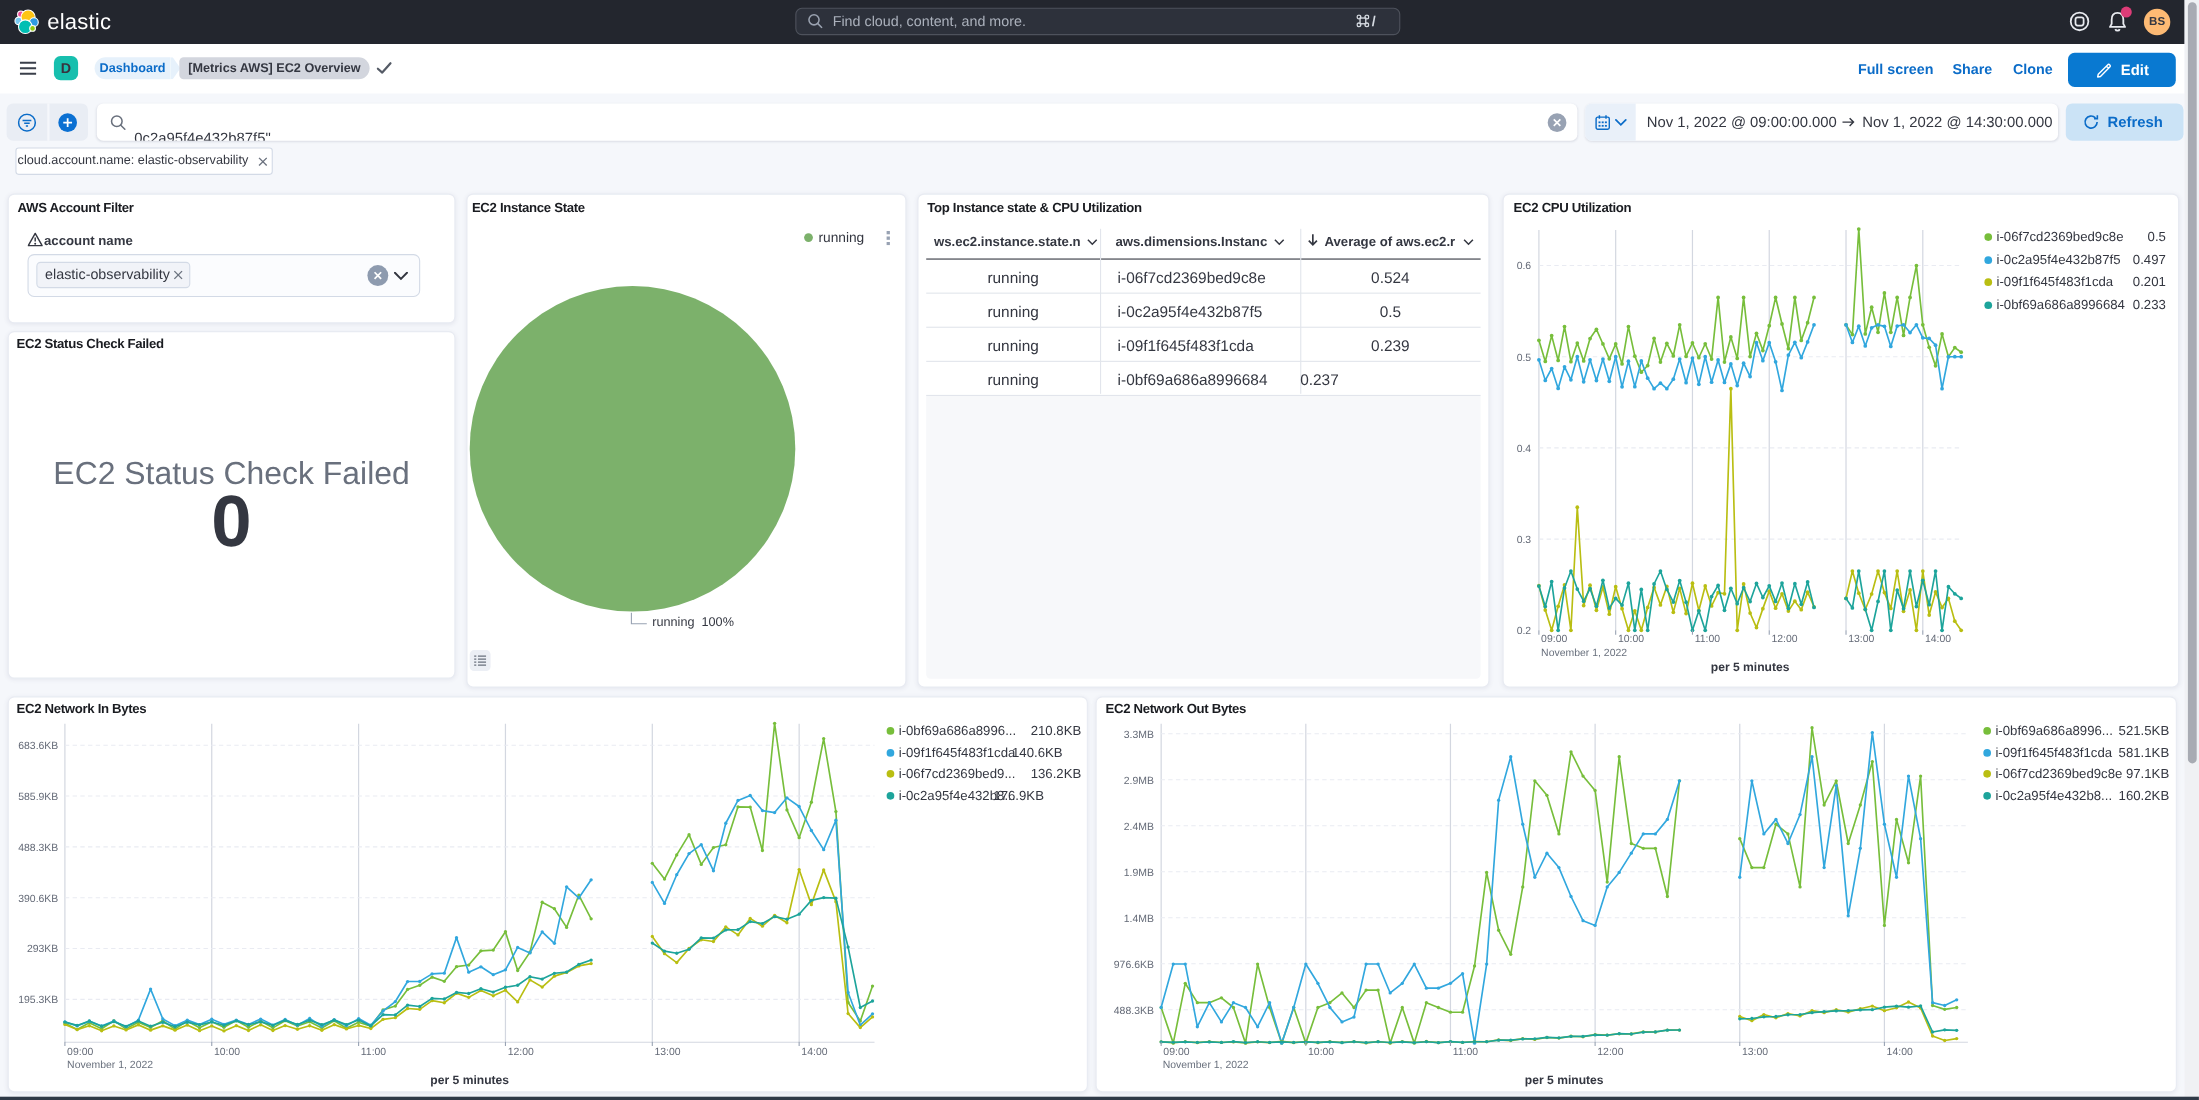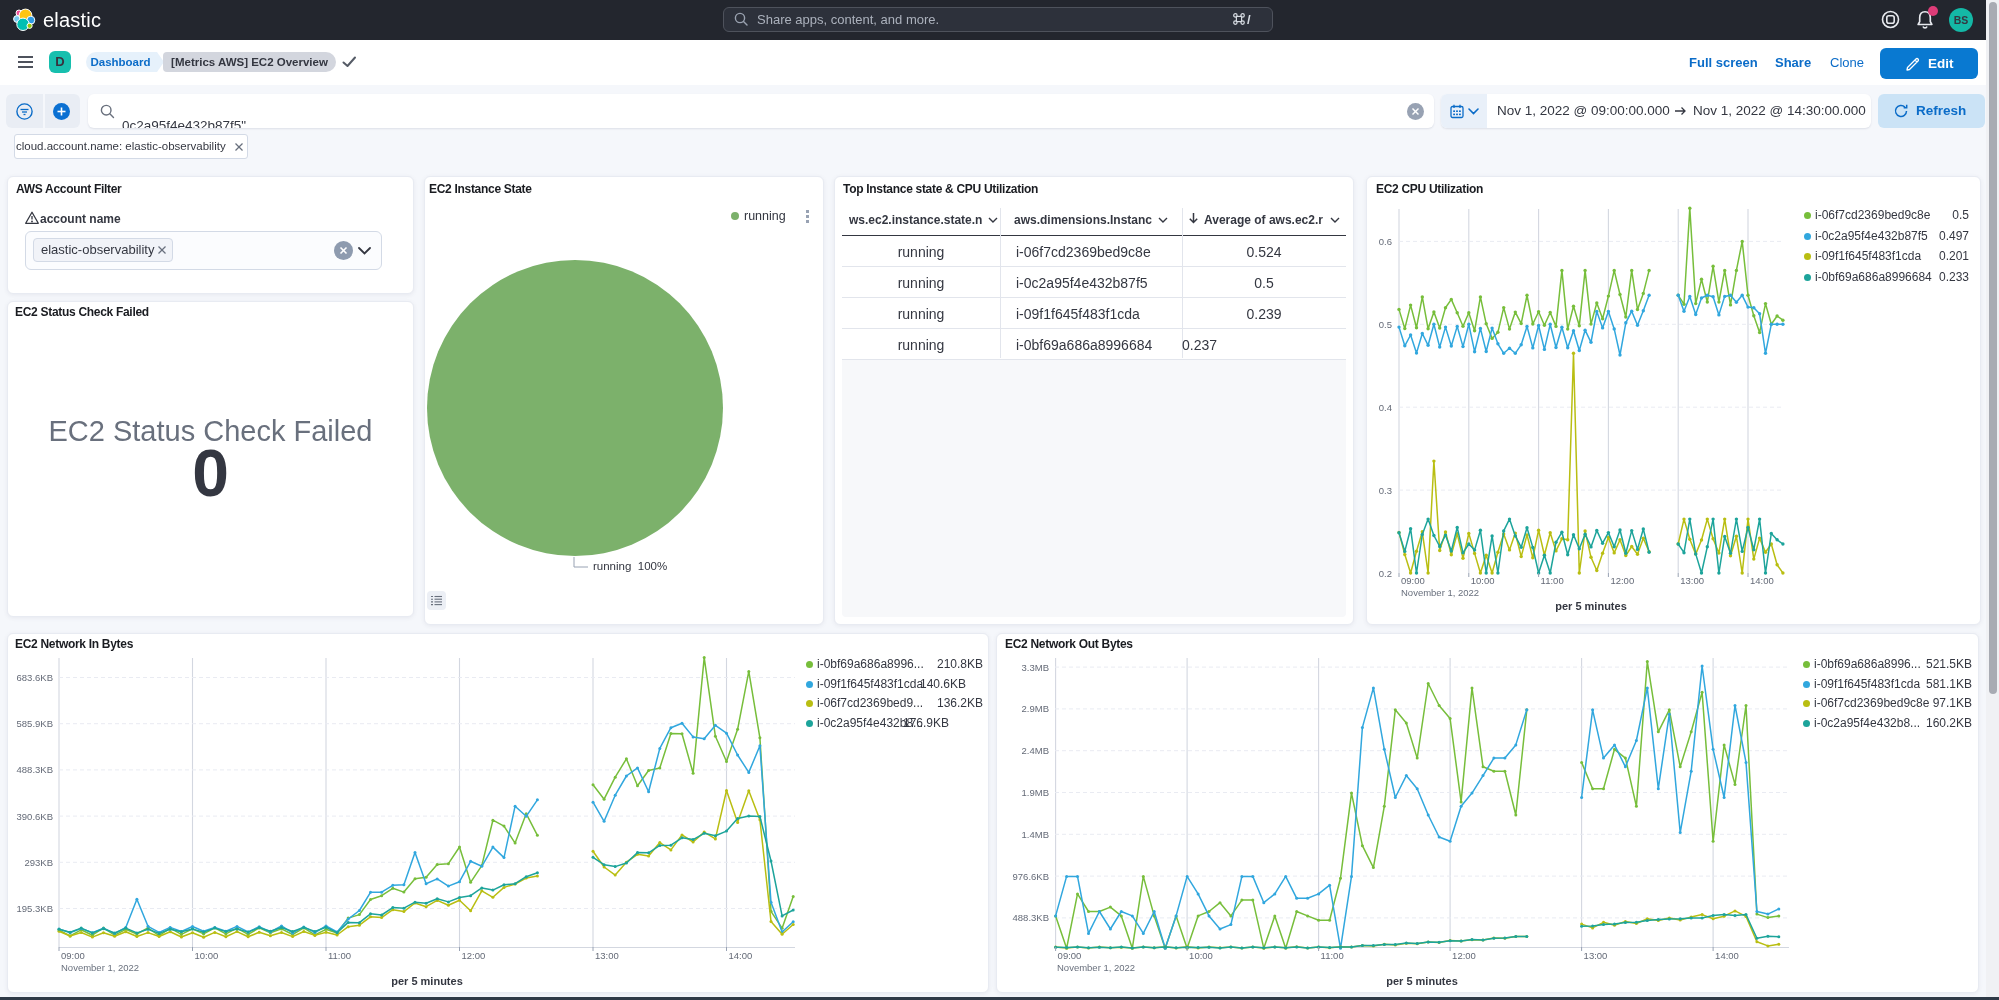--- a/index.html
+++ b/index.html
@@ -8,61 +8,61 @@
     <circle cx="24.8" cy="14.2" r="4" fill="#2E9BE3" stroke="#fff"></circle>
     <circle cx="17" cy="18.3" r="6.2" fill="#00BFB3" stroke="#fff"></circle>
     <circle cx="23.6" cy="19.8" r="2.6" fill="#93C90E" stroke="#fff"></circle>
   </svg>
 <div class="abs" style="left:43px;top:9px;font-size:20px;color:#fff;letter-spacing:.2px">elastic</div>
 <div class="abs" style="left:723px;top:7px;width:550px;height:25px;background:#2D313B;border:1px solid #4E525C;border-radius:6px"></div>
 <svg style="position:absolute;left:734px;top:12px" width="14" height="14" viewBox="0 0 14 14">
     <circle cx="6" cy="6" r="4.6" fill="none" stroke="#9AA2B0" stroke-width="1.4"></circle>
     <line x1="9.5" y1="9.5" x2="13" y2="13" stroke="#9AA2B0" stroke-width="1.4" stroke-linecap="round"></line>
   </svg>
-<div class="abs" style="left:757px;top:12px;font-size:13px;color:#ABB1BC">Share apps, content, and more.</div>
+<div class="abs" style="left:757px;top:12px;font-size:13px;color:#ABB1BC">Find cloud, content, and more.</div>
 <svg style="position:absolute;left:1233px;top:13px" width="12" height="12" viewBox="0 0 12 12">
     <g fill="none" stroke="#D5DAE1" stroke-width="1.2">
       <rect x="3.4" y="3.4" width="5.2" height="5.2"></rect>
       <circle cx="2.4" cy="2.4" r="1.7"></circle>
       <circle cx="9.6" cy="2.4" r="1.7"></circle>
       <circle cx="2.4" cy="9.6" r="1.7"></circle>
       <circle cx="9.6" cy="9.6" r="1.7"></circle>
     </g>
   </svg>
 <div class="abs" style="left:1247px;top:12px;font-size:13px;color:#D5DAE1;font-weight:bold">/</div>
 <svg style="position:absolute;left:1881px;top:10px" width="19" height="19" viewBox="0 0 19 19">
     <circle cx="9.5" cy="9.5" r="8" fill="none" stroke="#E8EAEF" stroke-width="1.6"></circle>
     <rect x="5.8" y="5.8" width="7.4" height="7.4" rx="2" fill="none" stroke="#E8EAEF" stroke-width="1.6"></rect>
   </svg>
 <svg style="position:absolute;left:1915px;top:9px" width="20" height="21" viewBox="0 0 18 19">
     <path d="M9 2.5 C5.8 2.5 4.2 4.8 4.2 8 L4.2 11.5 L2.8 14 L15.2 14 L13.8 11.5 L13.8 8 C13.8 4.8 12.2 2.5 9 2.5 Z" fill="none" stroke="#E8EAEF" stroke-width="1.5" stroke-linejoin="round"></path>
     <path d="M7.2 15.8 a1.9 1.9 0 0 0 3.6 0" fill="none" stroke="#E8EAEF" stroke-width="1.5"></path>
   </svg>
 <div class="abs" style="left:1928px;top:6px;width:10px;height:10px;border-radius:50%;background:#DD3C78"></div>
-<div class="abs" style="left:1949px;top:8px;width:24px;height:24px;border-radius:50%;background:#14b8a6;color:#343741;font-size:10.5px;font-weight:bold;text-align:center;line-height:24px">BS</div>
+<div class="abs" style="left:1949px;top:8px;width:24px;height:24px;border-radius:50%;background:#fdba74;color:#343741;font-size:10.5px;font-weight:bold;text-align:center;line-height:24px">BS</div>
 <div class="abs" style="left:0;top:40px;width:1986px;height:45px;background:#fff"></div>
 <svg style="position:absolute;left:18px;top:55px" width="15" height="14" viewBox="0 0 15 14">
     <g stroke="#3A3F4A" stroke-width="1.8">
       <line x1="0" y1="2" x2="15" y2="2"></line>
       <line x1="0" y1="7" x2="15" y2="7"></line>
       <line x1="0" y1="12" x2="15" y2="12"></line>
     </g>
   </svg>
 <div class="abs" style="left:49px;top:51px;width:22px;height:22px;border-radius:6px;background:#17BFAE;color:#38333F;font-weight:bold;font-size:13px;text-align:center;line-height:22px">D</div>
 <div class="abs" style="left:86px;top:52px;width:69px;height:20px;background:#E6F1FB;border-radius:10px 0 0 10px;color:#0B6CC8;font-size:11.5px;font-weight:600;text-align:center;line-height:20px">Dashboard</div>
 <svg style="position:absolute;left:155px;top:52px" width="9" height="20" viewBox="0 0 9 20">
     <path d="M0 0 L2 0 L9 10 L2 20 L0 20 Z" fill="#E6F1FB"></path>
   </svg>
 <div class="abs" style="left:163px;top:52px;width:173px;height:20px;background:#D3D6DE;border-radius:4px 10px 10px 4px;color:#343741;font-size:11.5px;font-weight:bold;text-align:center;line-height:20px;white-space:nowrap">[Metrics AWS] EC2 Overview</div>
 <svg style="position:absolute;left:342px;top:56px" width="15" height="12" viewBox="0 0 15 12">
     <path d="M1.5 6.5 L5.5 10 L13 1.5" fill="none" stroke="#555B66" stroke-width="2" stroke-linecap="round" stroke-linejoin="round"></path>
   </svg>
 <div class="abs" style="left:1689px;top:55px;font-size:13px;font-weight:600;color:#0B6CC8">Full screen</div>
 <div class="abs" style="left:1775px;top:55px;font-size:13px;font-weight:700;color:#0B6CC8">Share</div>
-<div class="abs" style="left:1830px;top:55px;font-size:13px;font-weight:400;color:#0B6CC8">Clone</div>
+<div class="abs" style="left:1830px;top:55px;font-size:13px;font-weight:700;color:#0B6CC8">Clone</div>
 <div class="abs" style="left:1880px;top:48px;width:98px;height:31px;background:#0979D1;border-radius:6px"></div>
 <svg style="position:absolute;left:1906px;top:57px" width="14" height="14" viewBox="0 0 14 14">
     <path d="M1.5 10.5 L1 13 L3.5 12.5 L12 4 C12.6 3.4 12.6 2.6 12 2 L12 2 C11.4 1.4 10.6 1.4 10 2 Z M9 3 L11 5" fill="none" stroke="#fff" stroke-width="1.3" stroke-linejoin="round"></path>
   </svg>
 <div class="abs" style="left:1928px;top:56px;font-size:13.5px;font-weight:600;color:#fff">Edit</div>
 <div class="abs" style="left:6px;top:94px;width:74px;height:34px;background:#E9EDF4;border-radius:6px"></div>
 <div class="abs" style="left:43px;top:94px;width:2px;height:34px;background:#F5F7FB"></div>
 <svg style="position:absolute;left:16px;top:103px" width="17" height="17" viewBox="0 0 17 17">
     <circle cx="8.5" cy="8.5" r="7.6" fill="none" stroke="#0B6CC8" stroke-width="1.4"></circle>
     <line x1="4.5" y1="6.5" x2="12.5" y2="6.5" stroke="#0B6CC8" stroke-width="1.3"></line>

